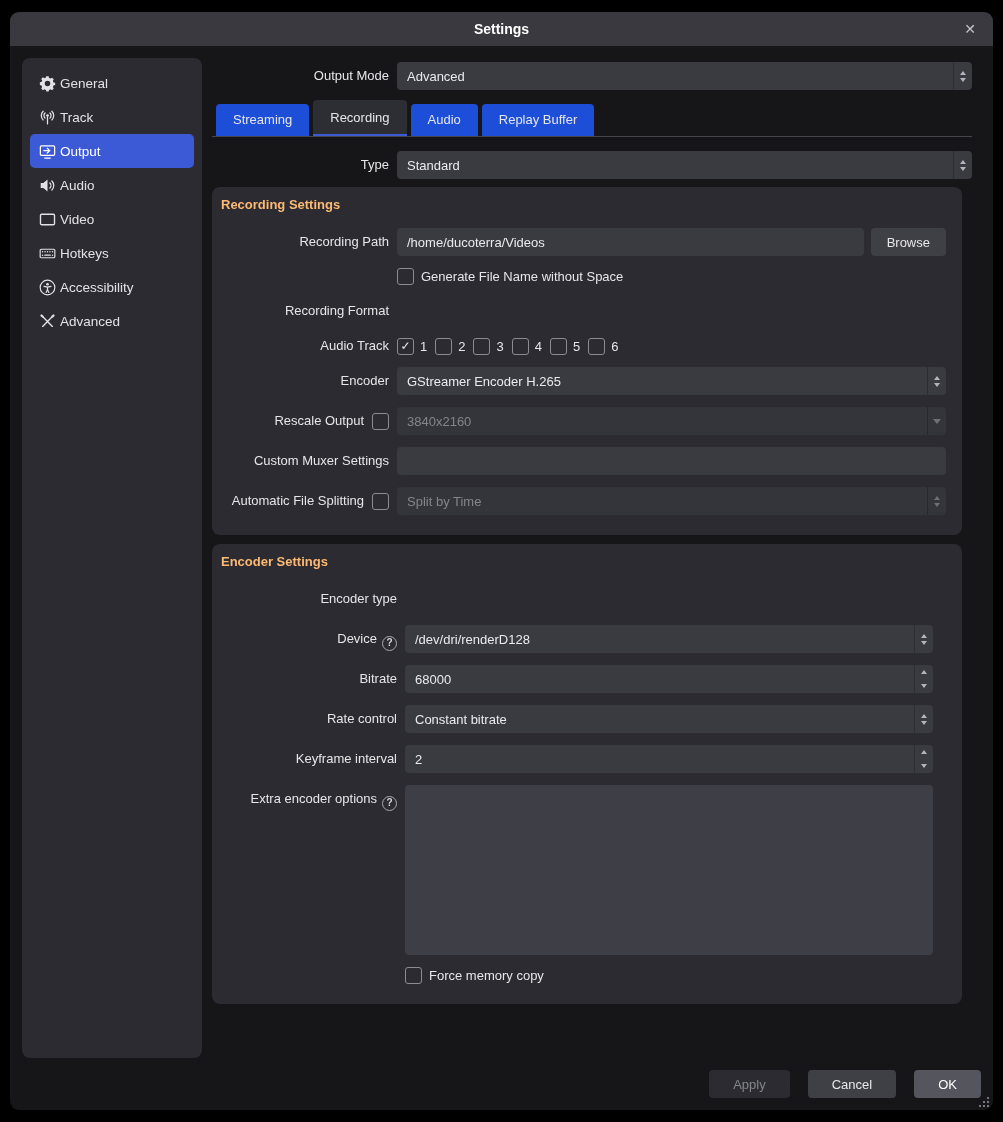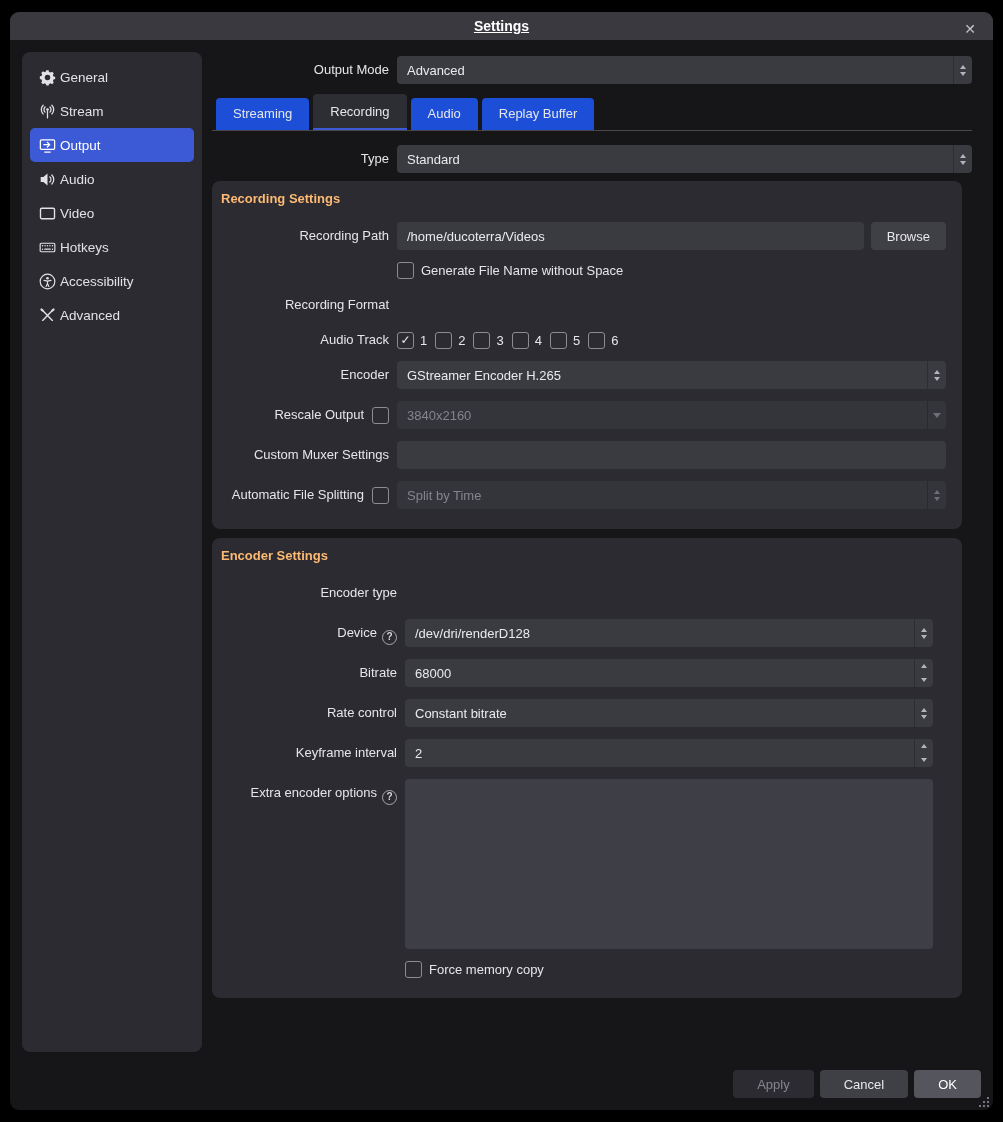--- a/index.html
+++ b/index.html
@@ -2,22 +2,22 @@
 <html style="--accent: #3c5ad6;"><head>
 <meta charset="utf-8">
 <style>
   :root{ --accent:#3c5ad6; }
   *{box-sizing:border-box;}
   body{margin:0;width:1003px;height:1122px;background:#000;position:relative;
        font-family:"Liberation Sans",sans-serif;font-size:13px;color:#e6e6e9;}
   .window{position:absolute;left:10px;top:12px;width:983px;height:1098px;
           background:#161619;border-radius:9px;overflow:hidden;}
   
-  .titlebar{height:28px;background:#39393f;position:relative;display:flex;
-            align-items:center;justify-content:center;font-weight:bold;font-size:14px;color:#fff;text-decoration:underline;}
+  .titlebar{height:34px;background:#39393f;position:relative;display:flex;
+            align-items:center;justify-content:center;font-weight:bold;font-size:14px;color:#fff;}
   .close{position:absolute;right:8px;top:0;height:34px;width:30px;background:transparent;border:none;
          color:#c2c2c8;font-size:14px;display:flex;align-items:center;justify-content:center;cursor:default;}
   
   .content{display:flex;padding:12px 21px 0 12px;height:calc(100% - 34px);}
   .sidebar{width:180px;height:1000px;flex:none;background:#2b2b31;border-radius:8px;padding:8px;}
   .side-item{height:34px;display:flex;align-items:center;gap:4px;padding:0 9px;border-radius:5px;
              color:#e2e2e6;font-size:13.5px;}
   .side-item.active{background:var(--accent);color:#fff;}
   .side-item .icon{width:17px;height:17px;display:flex;align-items:center;justify-content:center;flex:none;}
   .main{flex:1;margin-left:10px;padding-top:4px;min-width:0;}
@@ -67,21 +67,21 @@
   .tracks{display:flex;align-items:center;gap:8px;flex:1;}
   .track{display:flex;align-items:center;gap:6px;}
   
   .help{display:inline-flex;width:15px;height:15px;border:1.2px solid #a8a8b0;border-radius:50%;
         align-items:center;justify-content:center;font-size:10px;color:#d6d6dc;margin-left:5px;
         vertical-align:-3px;font-weight:bold;line-height:1;}
   .btn{height:28px;border-radius:4px;background:#3f3f46;color:#e8e8ea;border:none;font-size:13px;
        padding:0 24px;font-family:inherit;}
   .btn.disabled{background:#2b2b31;color:#85858d;}
   .btn.primary{background:#55555e;color:#fff;}
-  .footer{position:absolute;right:12px;bottom:12px;display:flex;gap:6px;}
+  .footer{position:absolute;right:12px;bottom:12px;display:flex;gap:18px;}
   .grip{position:absolute;right:3px;bottom:2px;width:13px;height:13px;}
   .grip::after{content:"";position:absolute;right:1px;bottom:1px;width:2px;height:2px;background:#77777d;
                box-shadow:-4px 0 0 #77777d,-8px 0 0 #77777d,0 -4px 0 #77777d,-4px -4px 0 #77777d,0 -8px 0 #77777d;}
 </style>
 </head>
 <body>
 
 <div class="window">
 
   <div class="titlebar">
@@ -102,21 +102,21 @@
           </span>
         <span>General</span>
       </div>
       <div class="side-item">
         <span class="icon">
             <svg width="17" height="17" viewBox="0 0 16 16" fill="none" stroke="currentColor" stroke-width="1.2" stroke-linecap="round">
               <circle cx="8" cy="6.2" r="1.3" fill="currentColor" stroke="none"></circle>
               <path d="M5.7 8.6a3.3 3.3 0 0 1 0-4.8M10.3 3.8a3.3 3.3 0 0 1 0 4.8M3.9 10.3a5.7 5.7 0 0 1 0-8.2M12.1 2.1a5.7 5.7 0 0 1 0 8.2M8 8v6"></path>
             </svg>
           </span>
-        <span>Stream</span>
+        <span>Track</span>
       </div>
       <div class="side-item active">
         <span class="icon">
             <svg width="17" height="17" viewBox="0 0 16 16" fill="none" stroke="currentColor" stroke-width="1.2">
               <rect x="1.3" y="2.8" width="13.4" height="8.9" rx="1"></rect>
               <path d="M5.4 14.2h5.2" stroke-linecap="round"></path>
               <path d="M4.6 7.2h5M7.8 5l2.3 2.2-2.3 2.2" stroke-linecap="round" stroke-linejoin="round"></path>
             </svg>
           </span>
         <span>Output</span>

